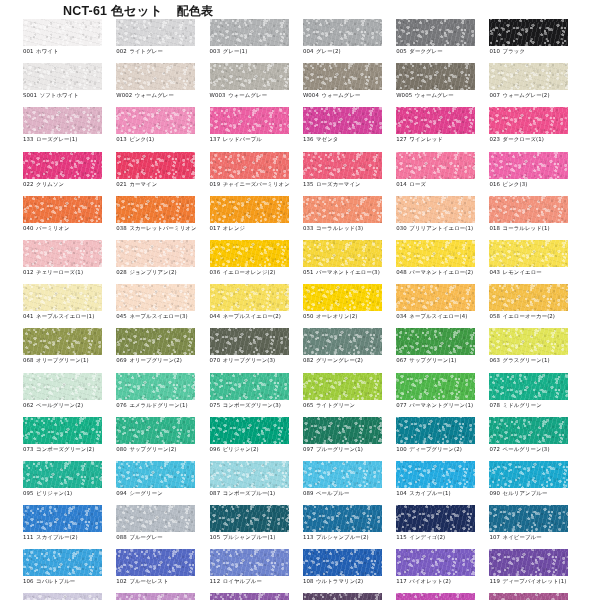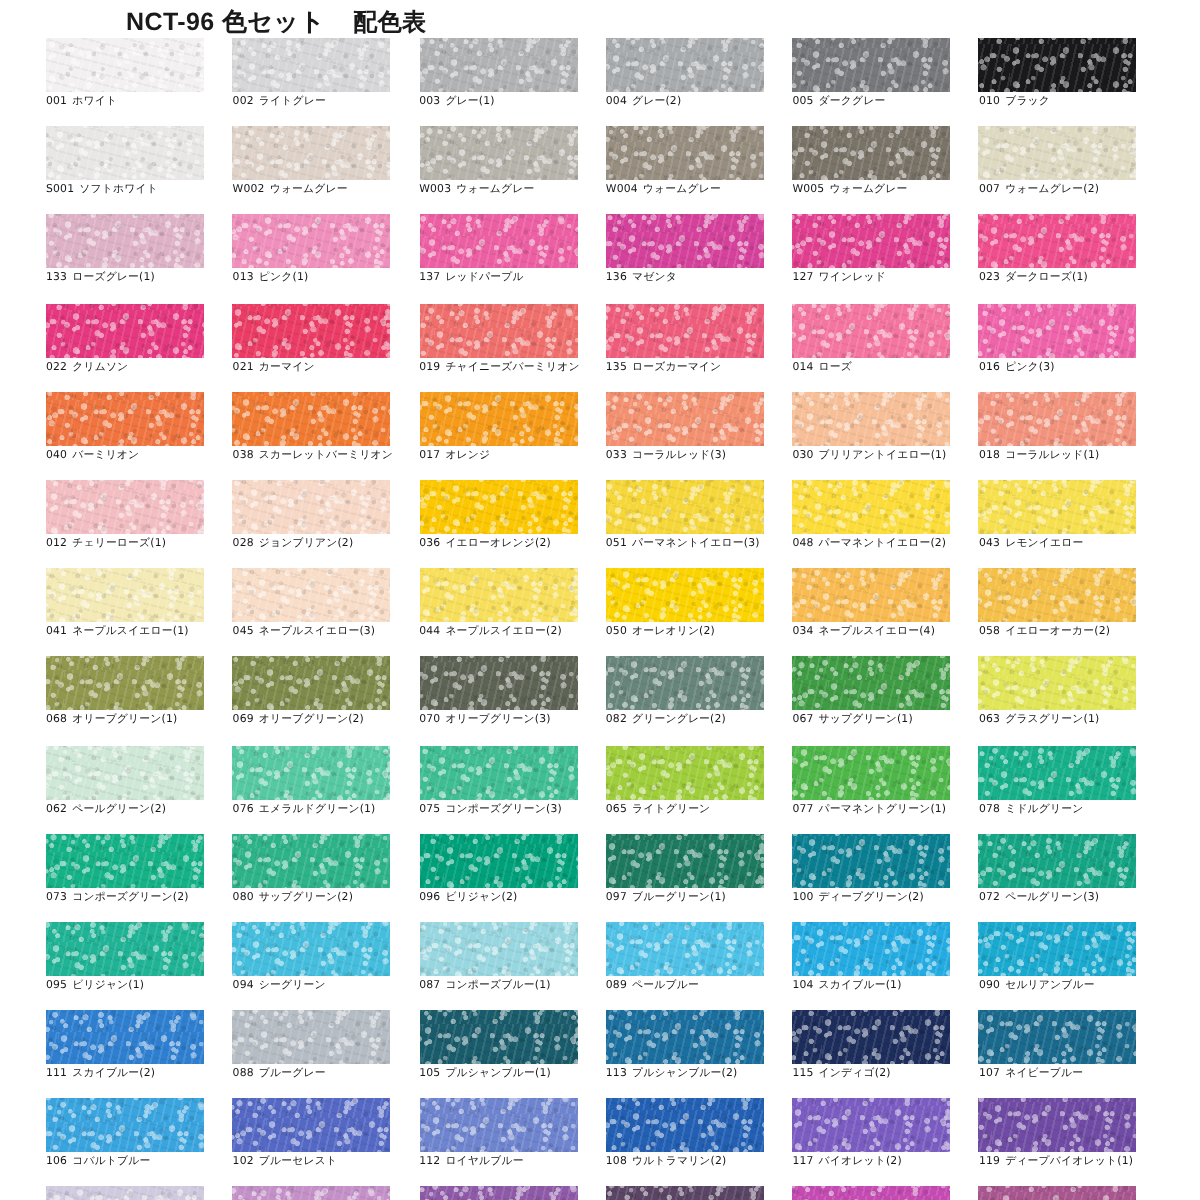--- a/index.html
+++ b/index.html
@@ -122,21 +122,21 @@
   .caption .code {
     margin-right: 2.5px;
   }
 </style>
 </head>
 <body>
 
 <div id="sheet">
 
   <div class="title-bar">
-    <span class="title-main">NCT-96 色セット</span>
+    <span class="title-main">NCT-61 色セット</span>
     <span class="title-sub">配色表</span>
   </div>
 
   <div id="grid">
       <div class="cell">
         <div class="swatch">
           <div class="swatch-base" style="background: rgb(242, 240, 240);"></div>
           <div class="swatch-tex" style="background-position: 0px 0px;"></div>
           <div class="swatch-tex2" style="background-position: 0px 0px;"></div>
           <div class="swatch-tex3" style="background-position: 0px 0px;"></div>

